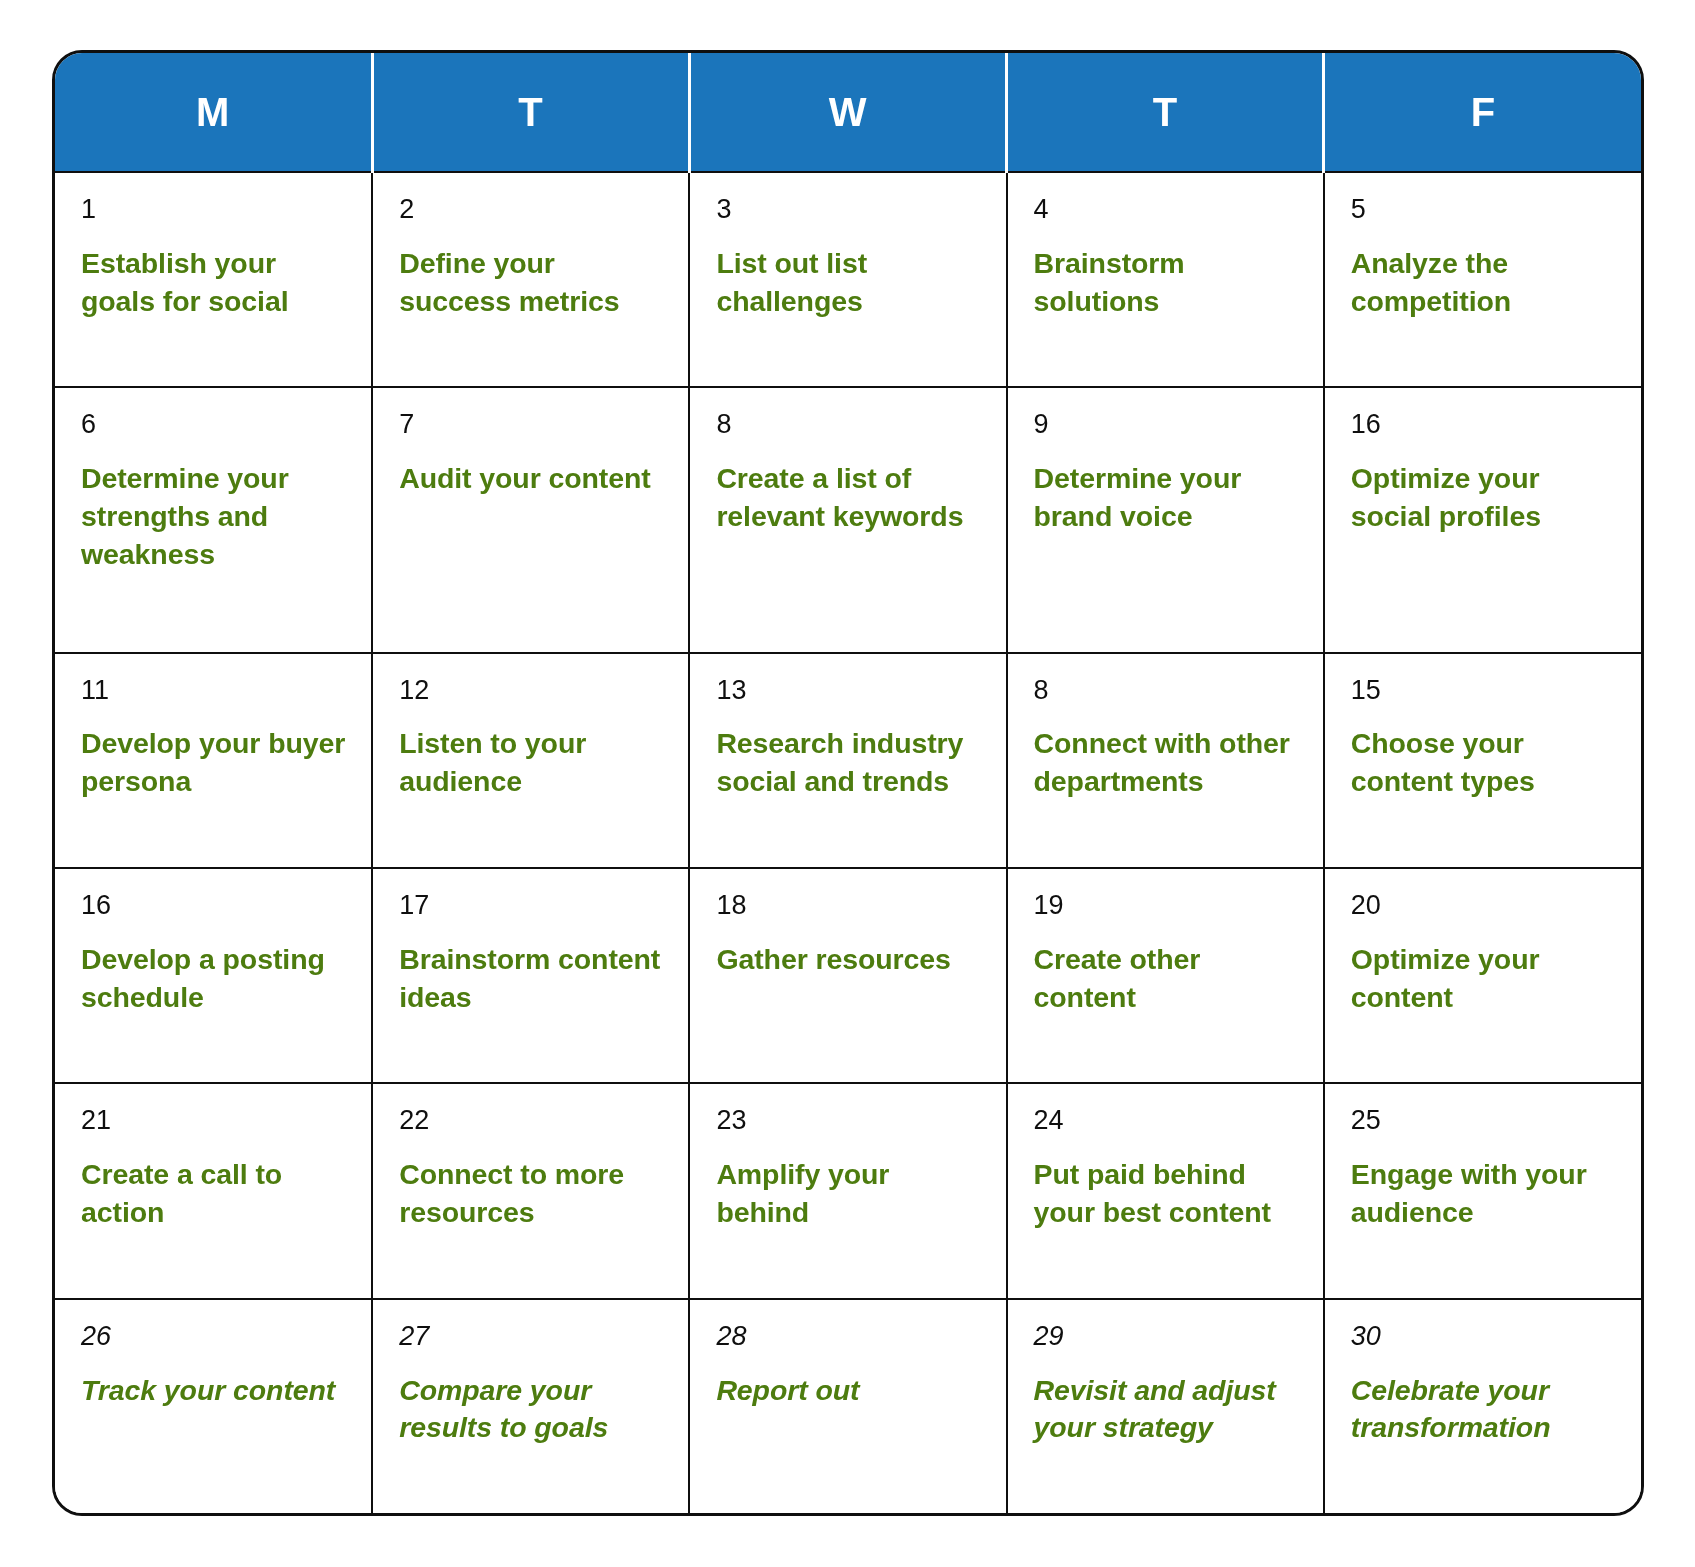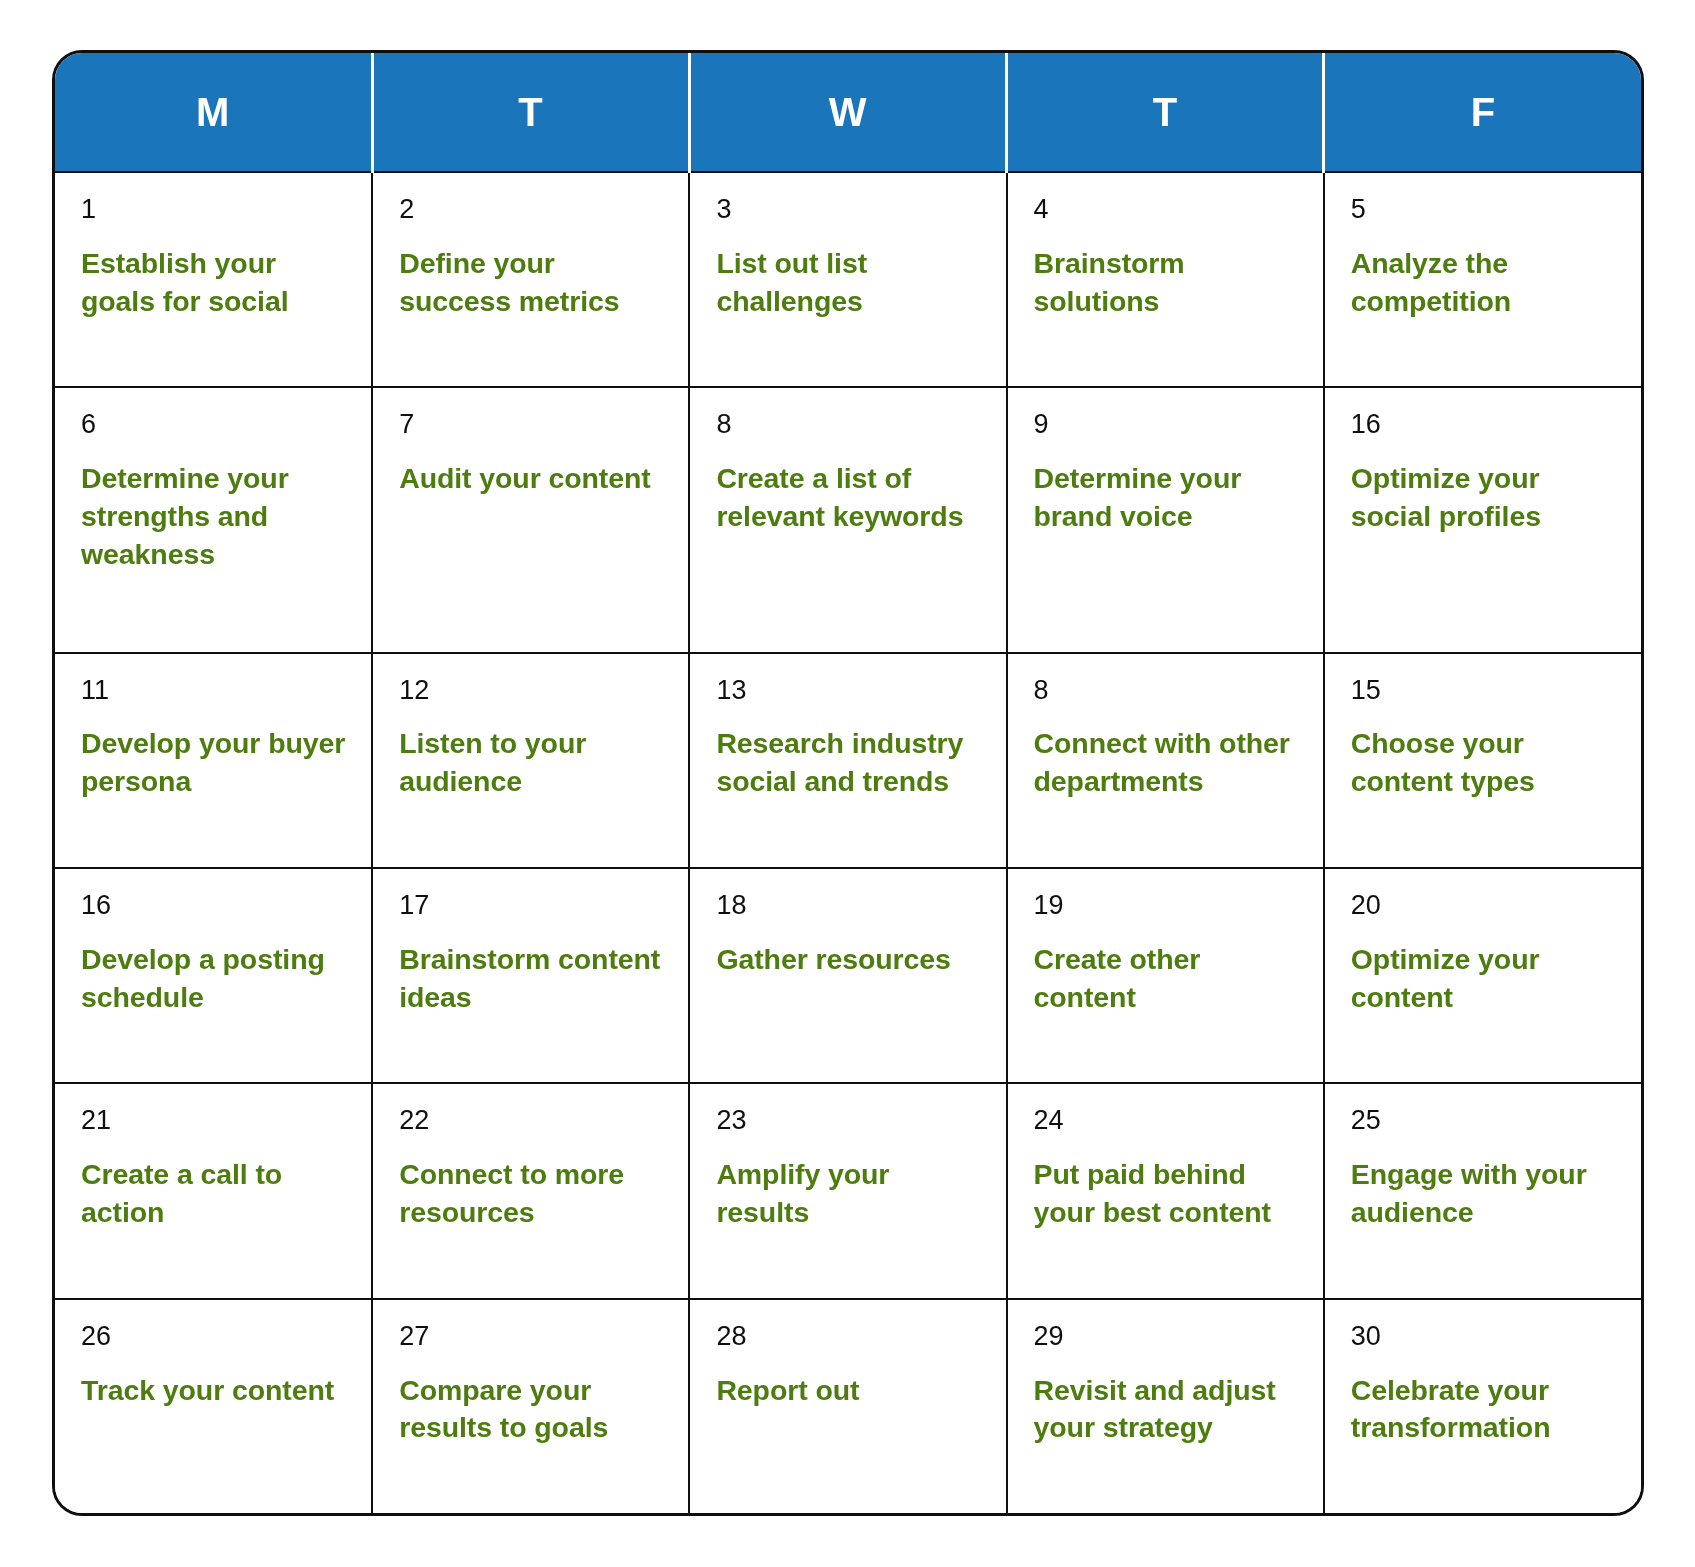--- a/index.html
+++ b/index.html
@@ -57,20 +57,21 @@
     vertical-align: top;
     padding: 22px 22px 14px 26px;
     box-sizing: border-box;
     background: #ffffff;
   }
   table.grid td:last-child {
     border-right: none;
   }
   table.grid tr.row:last-child td {
     border-bottom: none;
+    font-style: italic;
   }
   td.tint {
     background: #d9ecfb;
   }
   .daynum {
     font-size: 27px;
     color: #0f0f0f;
     font-weight: normal;
     line-height: 1.1;
     margin-bottom: 20px;
@@ -191,21 +192,21 @@
           <td class="tint">
             <div class="daynum">21</div>
             <div class="tasktext">Create a call to action</div>
           </td>
           <td>
             <div class="daynum">22</div>
             <div class="tasktext">Connect to more resources</div>
           </td>
           <td class="tint">
             <div class="daynum">23</div>
-            <div class="tasktext">Amplify your results</div>
+            <div class="tasktext">Amplify your behind</div>
           </td>
           <td>
             <div class="daynum">24</div>
             <div class="tasktext">Put paid behind your best content</div>
           </td>
           <td class="tint">
             <div class="daynum">25</div>
             <div class="tasktext">Engage with your audience</div>
           </td>
         </tr>

